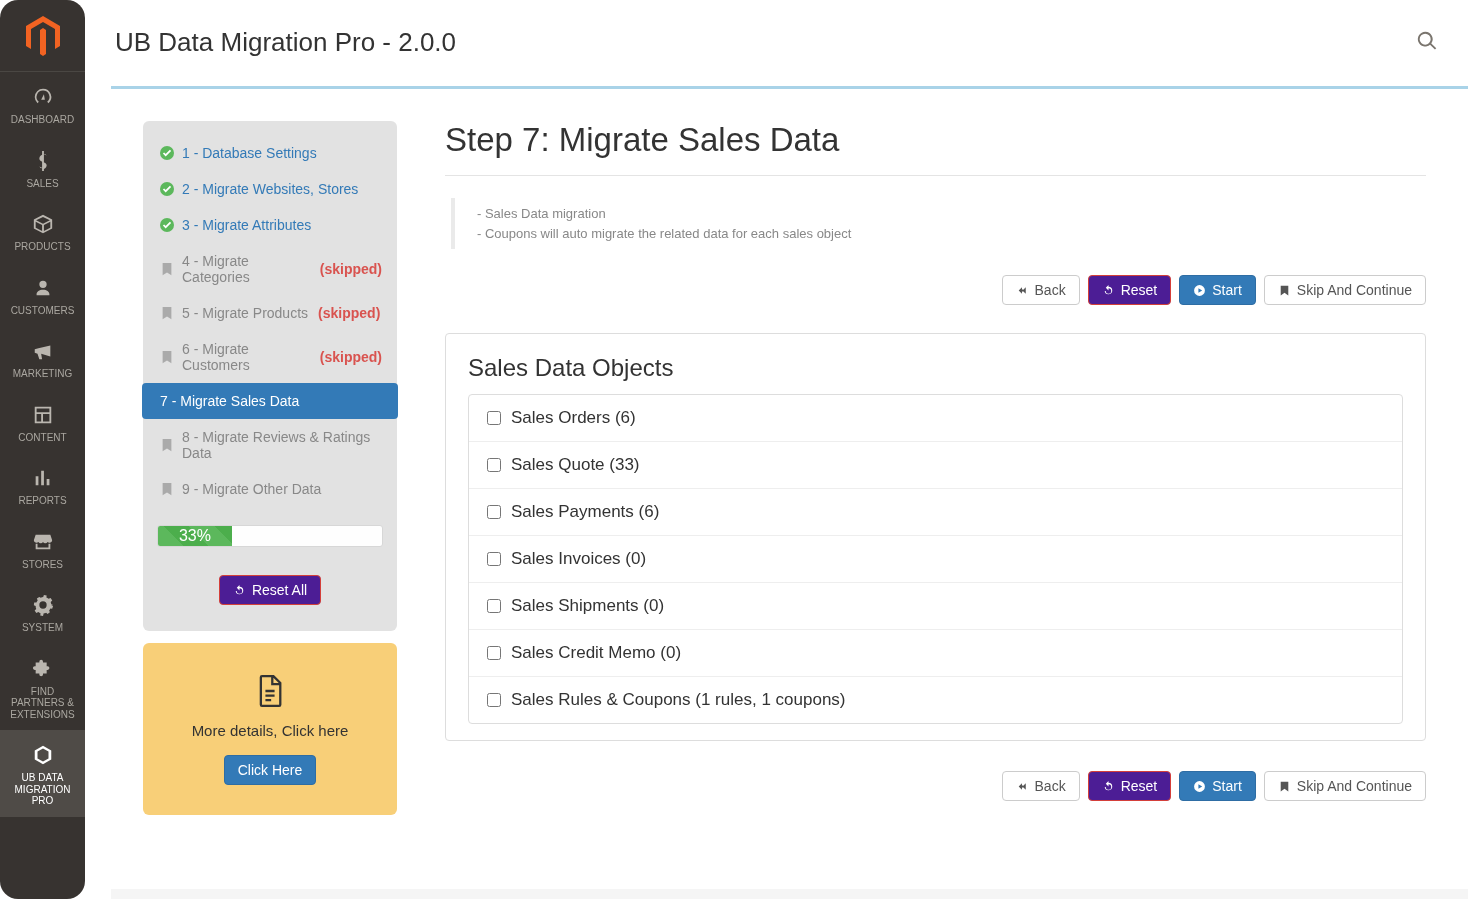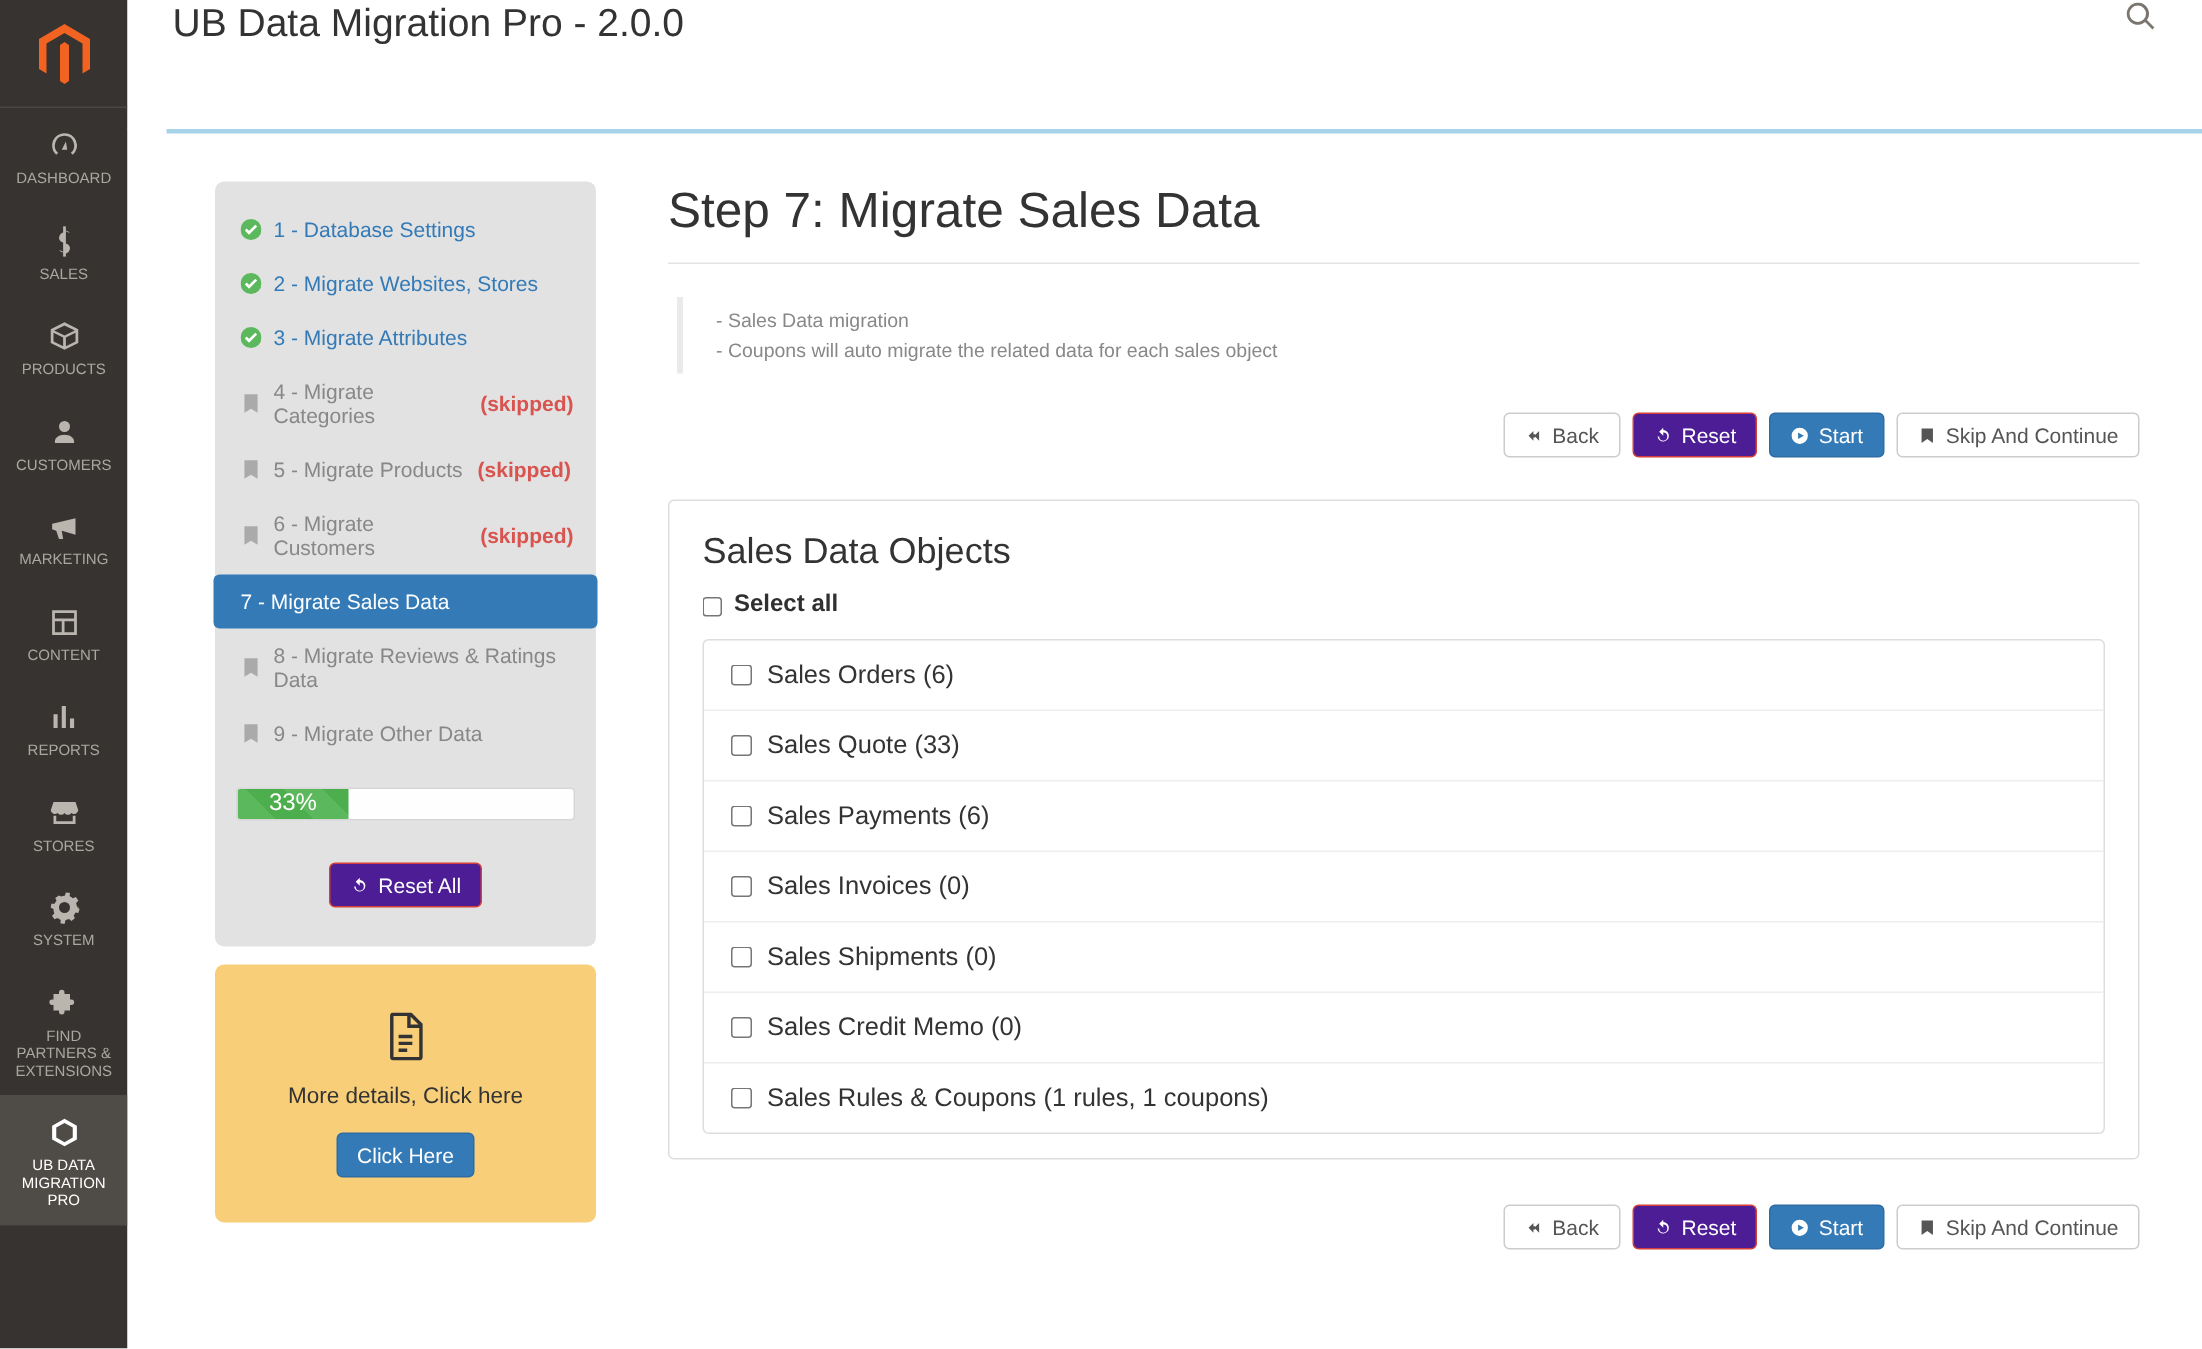--- a/index.html
+++ b/index.html
@@ -1,32 +1,32 @@
 <!DOCTYPE html>
 <html><head>
 <meta charset="utf-8">
 <style>
 * { box-sizing: border-box; margin: 0; padding: 0; }
 html, body { height: 100%; font-family: 'Helvetica Neue', Arial, sans-serif; font-size: 14px; color: #303030; background: #fff; }
 body { display: flex; width: 1468px; height: 899px; overflow: hidden; }
 
 
-.admin-sidebar { width: 85px; background: #373330; color: #a3a09b; display: flex; flex-direction: column; align-items: stretch; }
+.admin-sidebar { width: 85px; background: #373330; color: #a3a09b; display: flex; flex-direction: column; align-items: stretch; border-radius: 18px; }
 .admin-logo { height: 72px; display:flex; align-items:center; justify-content:center; border-bottom: 1px solid #4a4743; }
 .admin-logo svg { width: 34px; height: 40px; fill:#f26322; }
 .admin-nav-item { display:flex; flex-direction:column; align-items:center; justify-content:center; padding: 12px 4px 10px; font-size: 10px; text-align:center; line-height:1.15; cursor:pointer; color:#aaa7a0; }
 .admin-nav-item.active { background:#4f4b47; color:#fff; }
 .admin-nav-item .nav-ico { height:26px; width:26px; display:flex; align-items:center; justify-content:center; margin-bottom:4px; }
 .admin-nav-item .nav-ico svg { fill:#bab6af; width:22px; height:22px; }
 .admin-nav-item.active .nav-ico svg { fill:#fff; }
 .admin-nav-item span { display:block; }
 
 
 .main { flex:1; display:flex; flex-direction:column; background:#fff; overflow:hidden; }
-.topbar { height: 86px; display:flex; align-items:flex-start; padding: 0 30px; border-bottom:1px solid #fff; }
+.topbar { height: 86px; display:flex; align-items:center; padding: 0 30px; border-bottom:1px solid #fff; }
 .page-title { font-size: 26px; font-weight:400; color:#333; }
 .topbar-right { margin-left:auto; display:flex; align-items:center; gap:22px; color:#7a756e; }
 .topbar-right svg { width:22px; height:22px; fill:#7a756e; }
 
 
 .content-wrap { flex:1; background:#f5f5f5; overflow-y:auto; padding: 0 0 40px 0; border-top: 3px solid #a9d3e8; margin-left: 26px; }
 .content-inner { background:#fff; margin: 0 0 0 0; padding: 32px 42px 40px 32px; display:flex; gap:48px; align-items:flex-start; min-height: 800px; }
 
 
 .steps-panel { width: 254px; display:flex; flex-direction:column; gap:12px; }
@@ -314,24 +314,20 @@
           <button class="btn btn-default">
               <svg viewBox="0 0 24 24" fill="#555">
                 <path d="M5 3v18l7-5 7 5V3H5z"></path>
               </svg>
               <span>Skip And Continue</span>
             </button>
         </div>
 
         <div class="panel">
           <div class="panel-title">Sales Data Objects</div>
-          <label class="select-all-row">
-            <input type="checkbox" style="">
-            <span>Select all</span>
-          </label>
           <ul class="obj-list" id="obj-list">
               <li>
                 <input type="checkbox" style="">
                 <span>Sales Orders (6)</span>
               </li>
               <li>
                 <input type="checkbox" style="">
                 <span>Sales Quote (33)</span>
               </li>
               <li>

